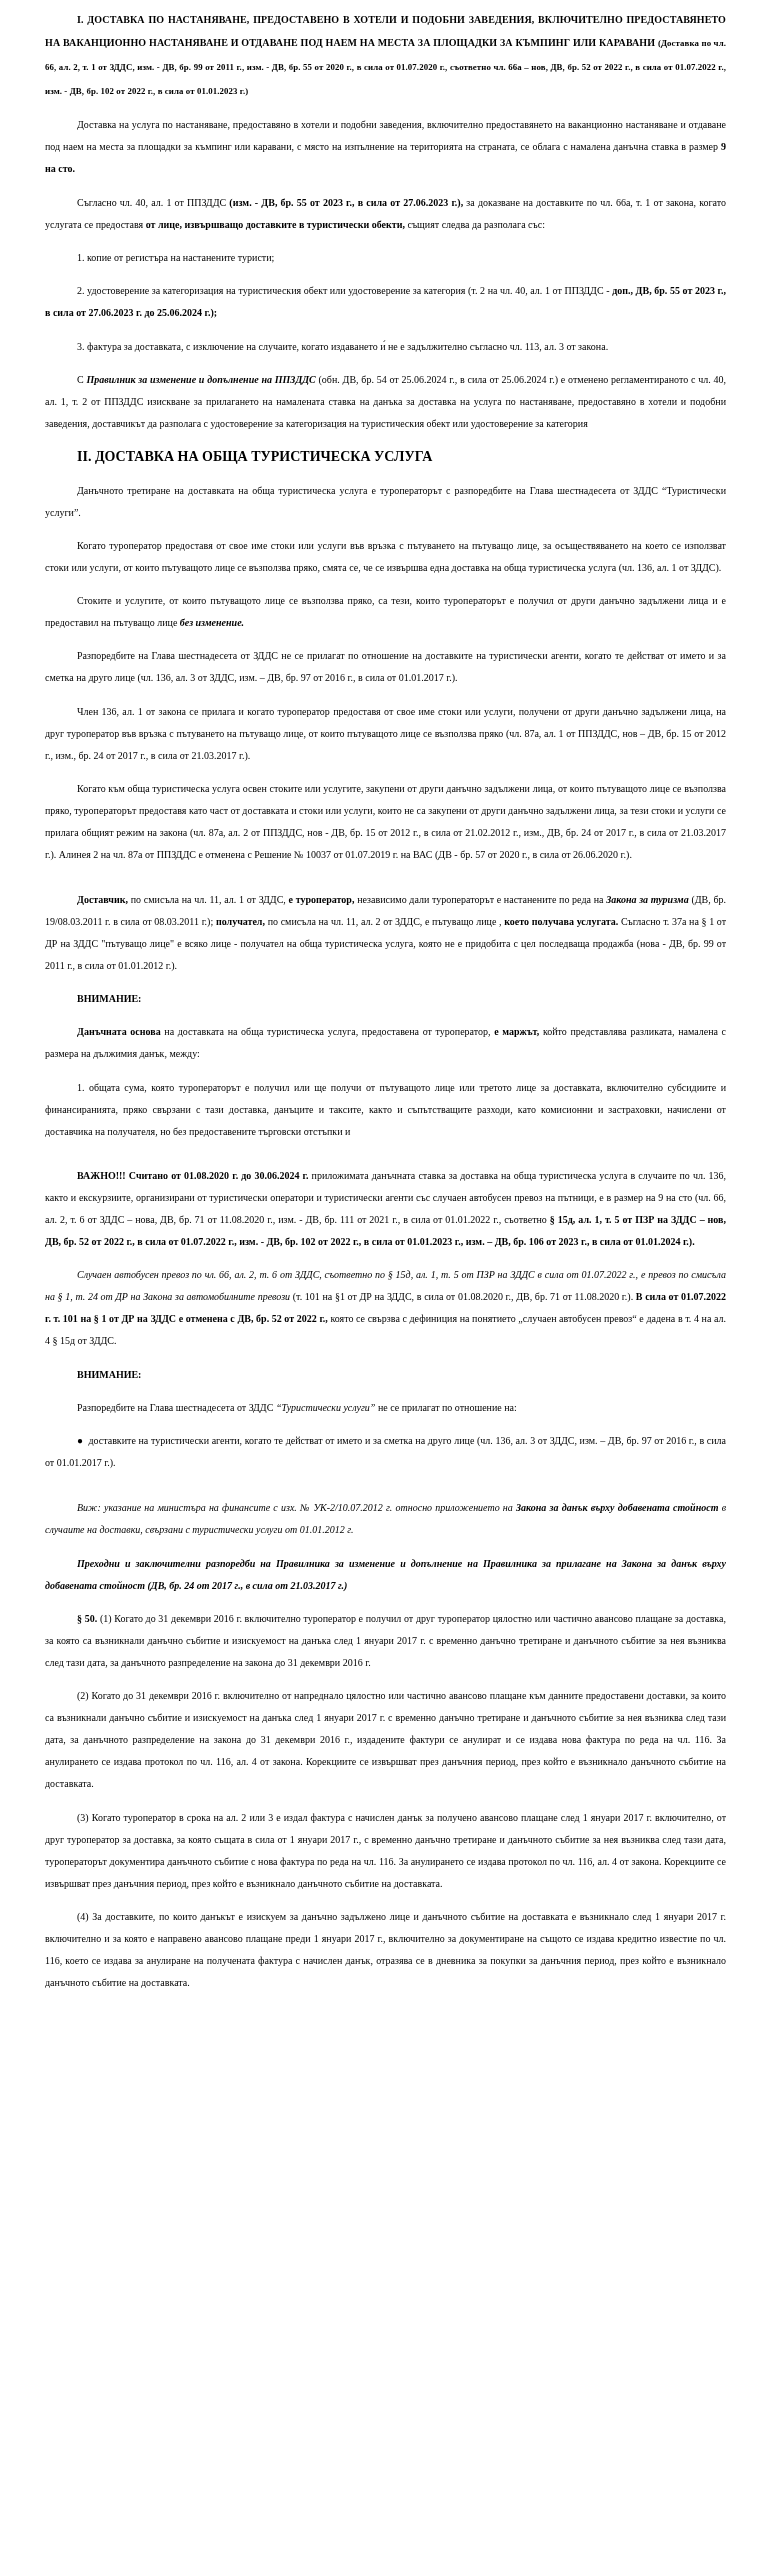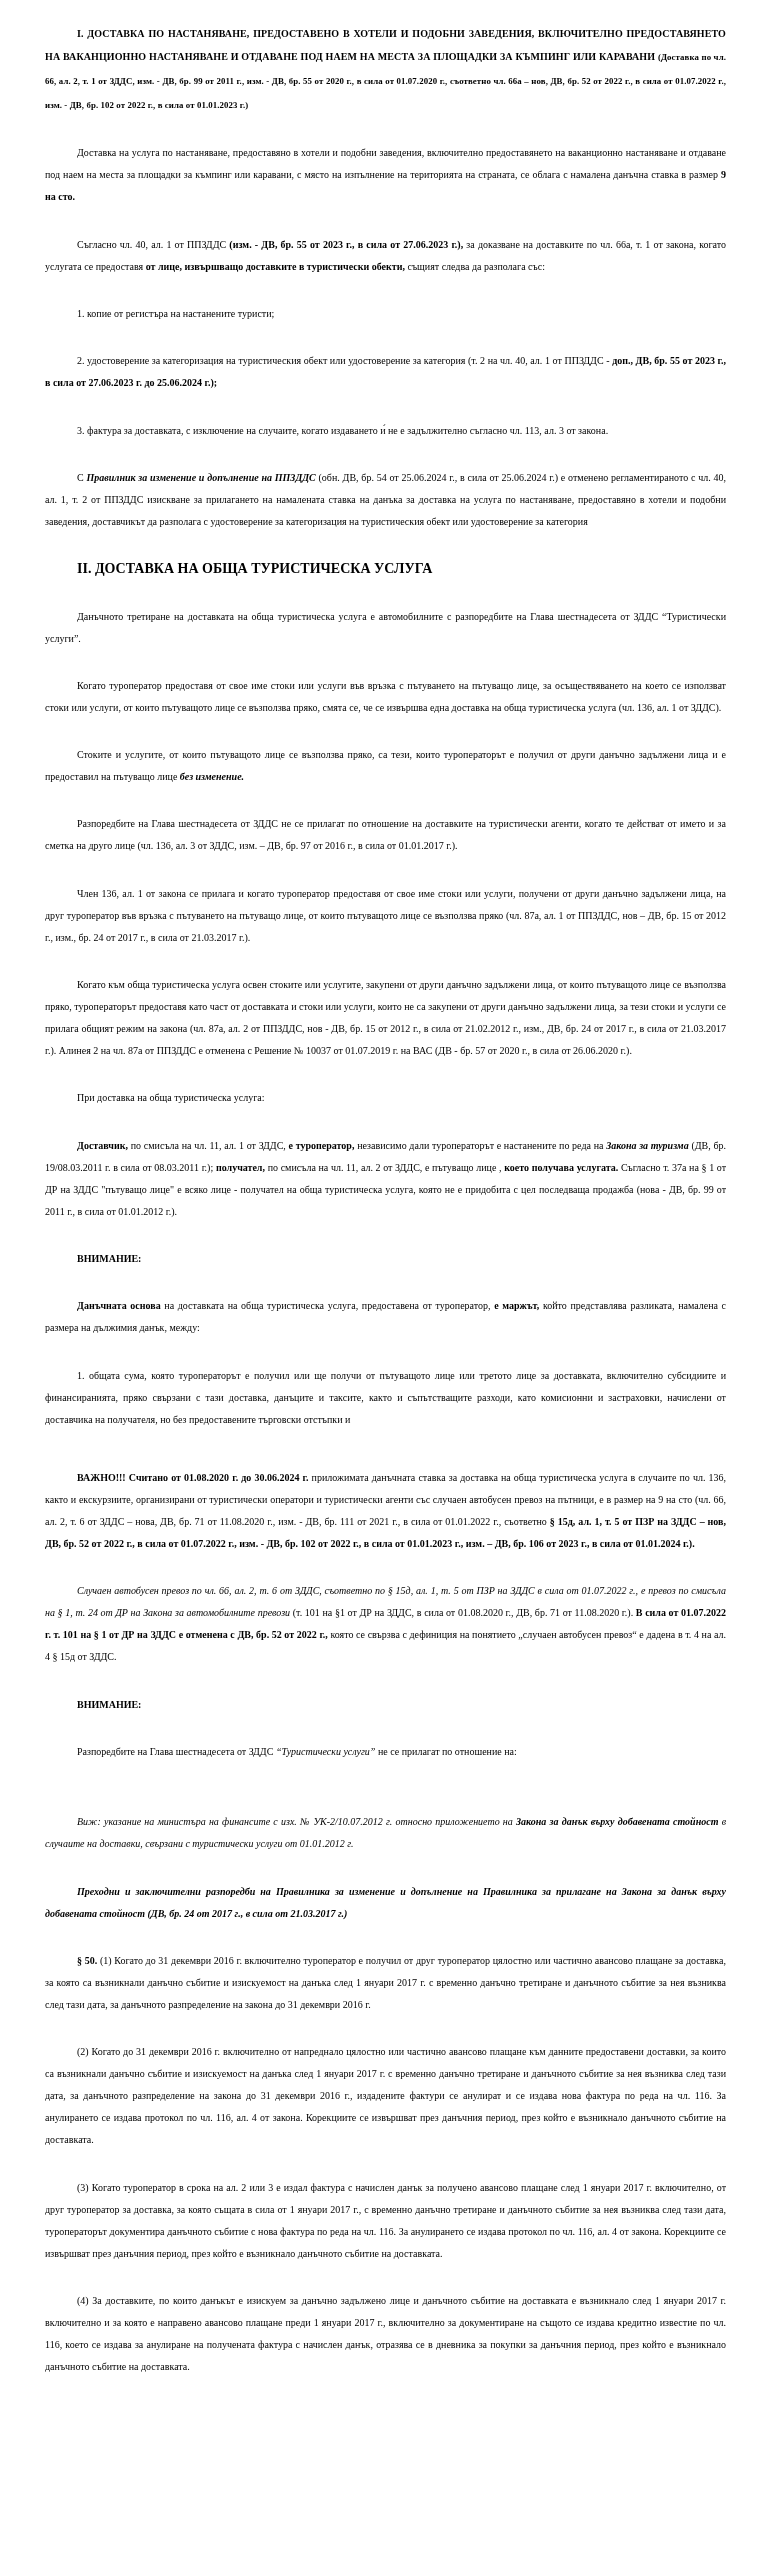--- a/index.html
+++ b/index.html
@@ -13,21 +13,21 @@
     color: #000000;
   }
   #doc {
     width: 771px;
     min-height: 3637px;
     box-sizing: border-box;
     padding: 8.2px 45px 20.6px 45px;
     background: #ffffff;
   }
   p {
-    margin: 14px 0 0 0;
+    margin: 0 0 0 0;
     font-size: 10px;
     line-height: 22px;
     text-align: justify;
     text-justify: inter-word;
     hyphens: none;
   }
   .indent { text-indent: 32px; }
   .center-head {
     text-align: justify;
     text-indent: 32px;
@@ -100,21 +100,21 @@
     <span>(обн. ДВ, бр. 54 от 25.06.2024 г., в сила от 25.06.2024 г.) е отменено регламентираното с чл. 40, ал. 1, т. 2 от ППЗДДС изискване за прилагането на намалената ставка на данъка за доставка на услуга по настаняване, предоставяно в хотели и подобни заведения, доставчикът да разполага с удостоверение за категоризация на туристическия обект или удостоверение за категория</span>
   </p>
 
   <div class="spacer-sm"></div>
 
 
   <p class="section-title">II. ДОСТАВКА НА ОБЩА ТУРИСТИЧЕСКА УСЛУГА</p>
 
   <div class="spacer-sm"></div>
 
-  <p class="indent">Данъчното третиране на доставката на обща туристическа услуга е автомобилните с разпоредбите на Глава шестнадесета от ЗДДС “Туристически услуги”.</p>
+  <p class="indent">Данъчното третиране на доставката на обща туристическа услуга е туроператорът с разпоредбите на Глава шестнадесета от ЗДДС “Туристически услуги”.</p>
 
   <div class="spacer-sm"></div>
 
   <p class="indent">Когато туроператор предоставя от свое име стоки или услуги във връзка с пътуването на пътуващо лице, за осъществяването на което се използват стоки или услуги, от които пътуващото лице се възползва пряко, смята се, че се извършва една доставка на обща туристическа услуга (чл. 136, ал. 1 от ЗДДС).</p>
 
   <div class="spacer-sm"></div>
 
   <p class="indent">
     <span>Стоките и услугите, от които пътуващото лице се възползва пряко, са тези, които туроператорът е получил от други данъчно задължени лица и е предоставил на пътуващо лице</span>
     <span class="bi">без изменение.</span>
@@ -127,21 +127,20 @@
   <div class="spacer-sm"></div>
 
   <p class="indent">Член 136, ал. 1 от закона се прилага и когато туроператор предоставя от свое име стоки или услуги, получени от други данъчно задължени лица, на друг туроператор във връзка с пътуването на пътуващо лице, от които пътуващото лице се възползва пряко     (чл. 87а, ал. 1 от ППЗДДС, нов – ДВ, бр. 15 от 2012 г., изм., бр. 24 от 2017 г., в сила от 21.03.2017 г.).</p>
 
   <div class="spacer-sm"></div>
 
   <p class="indent">Когато към обща туристическа услуга освен стоките или услугите, закупени от други данъчно задължени лица, от които пътуващото лице се възползва пряко, туроператорът предоставя като част от доставката и стоки или услуги, които не са закупени от други данъчно задължени лица, за тези стоки и услуги се прилага общият режим на закона (чл. 87а, ал. 2 от ППЗДДС, нов - ДВ, бр. 15 от 2012 г., в сила от 21.02.2012 г., изм., ДВ, бр. 24 от 2017 г., в сила от 21.03.2017 г.). Алинея 2 на чл. 87а от ППЗДДС е отменена с Решение № 10037 от 01.07.2019 г. на ВАС (ДВ - бр. 57 от 2020 г., в сила от 26.06.2020 г.).</p>
 
   <div class="spacer-sm"></div>
 
-  <p class="indent">При доставка на обща туристическа услуга:</p>
 
   <div class="spacer-sm"></div>
 
   <p class="indent">
     <b>Доставчик,</b>
     <span>по смисъла на чл. 11, ал. 1 от ЗДДС,</span>
     <b>е туроператор,</b>
     <span>независимо дали туроператорът е настанените по реда на</span>
     <span class="bi">Закона за туризма</span>
     <span>(ДВ, бр. 19/08.03.2011 г. в сила от 08.03.2011 г.);</span>
@@ -201,20 +200,23 @@
   <div class="spacer-sm"></div>
 
   <p class="indent">
     <span>Разпоредбите на Глава шестнадесета от ЗДДС</span>
     <i>“Туристически услуги”</i>
     <span>не се прилагат по отношение на:</span>
   </p>
 
   <div class="spacer-sm"></div>
 
+  <p style="text-indent:32px;">
+    <span>●&nbsp;&nbsp;</span><span>доставките на туристически агенти, когато те действат от името и за сметка на друго лице (чл. 136, ал. 3 от ЗДДС, изм. – ДВ, бр. 97 от 2016 г., в сила от 01.01.2017 г.).</span>
+  </p>
 
   <div class="spacer-md"></div>
 
   <p class="indent">
     <i>Виж: указание на министъра на финансите с изх. № УК-2/10.07.2012 г. относно приложението на</i>
     <span class="bi">Закона за данък върху добавената стойност</span>
     <i>в случаите на доставки, свързани с туристически услуги от 01.01.2012 г.</i>
   </p>
 
   <div class="spacer-sm"></div>

